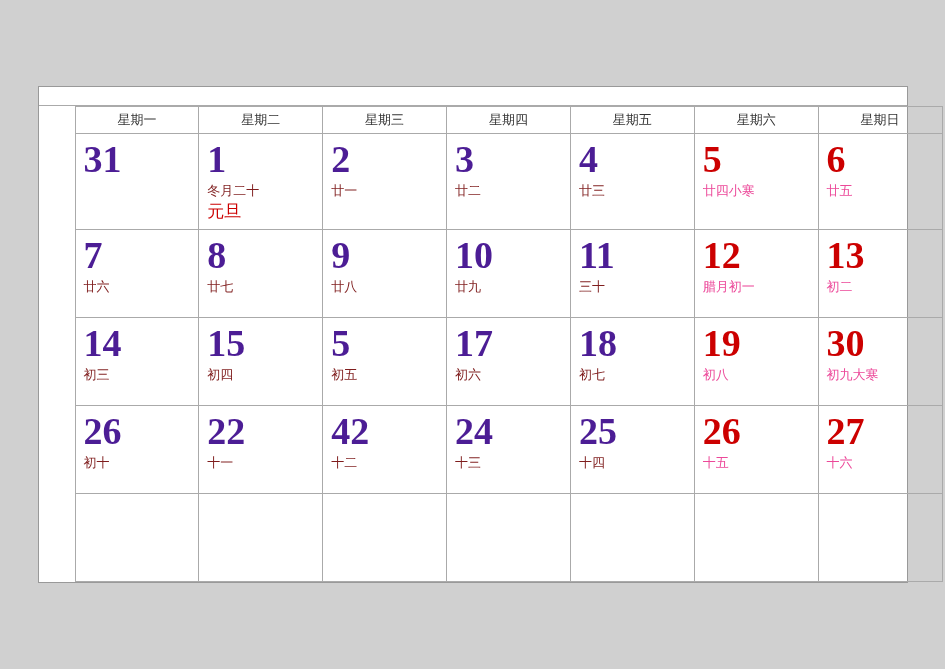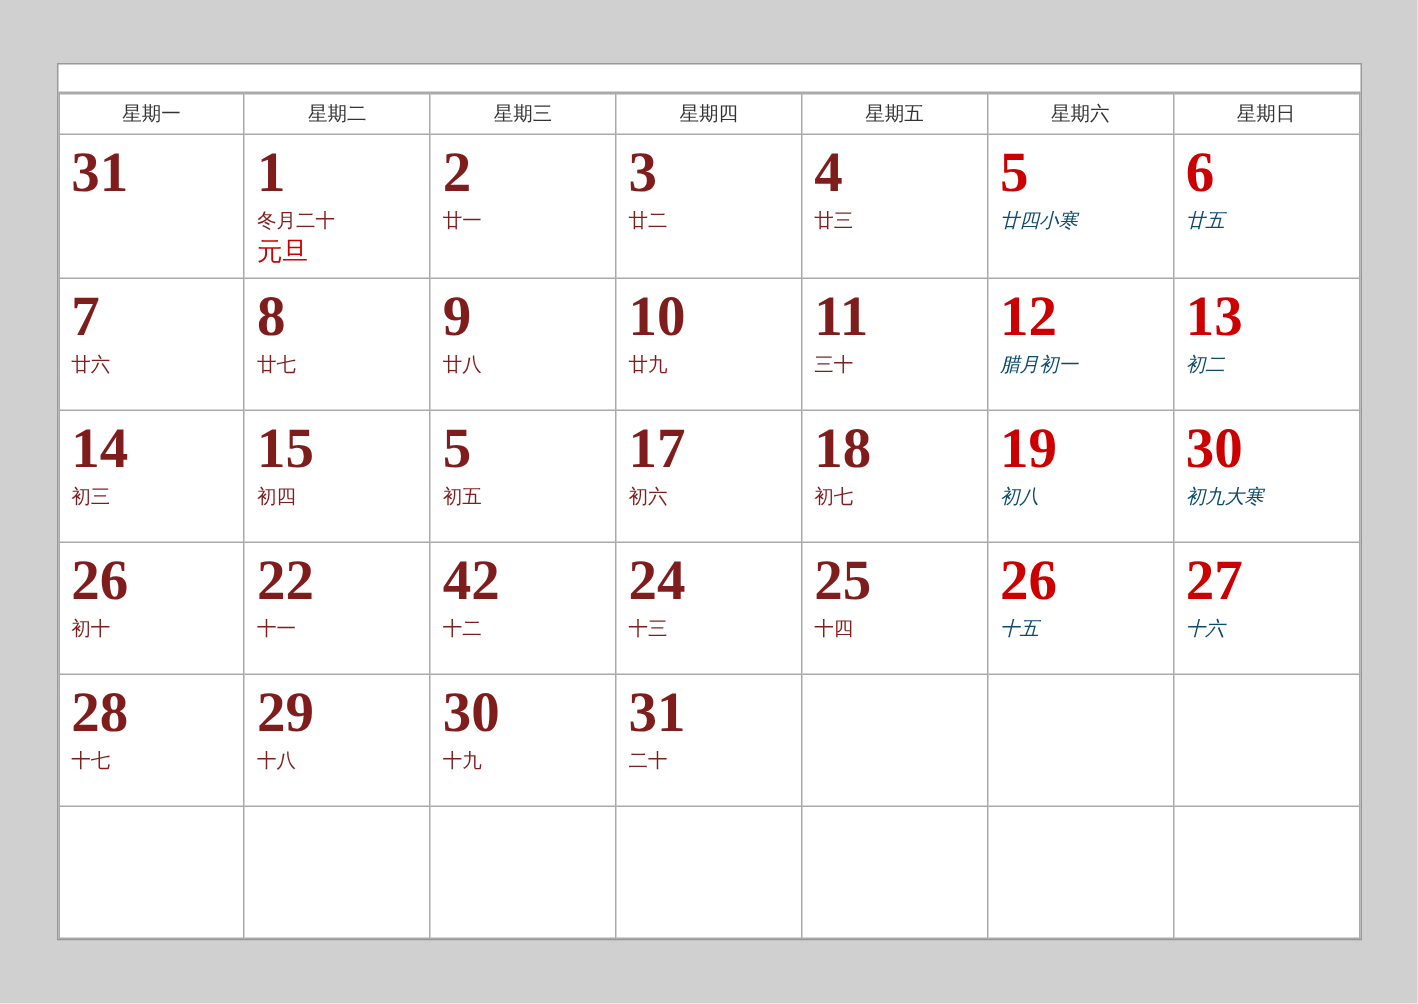--- a/index.html
+++ b/index.html
@@ -25,20 +25,21 @@
       font-size: 22px;
       padding: 10px 0 8px;
       font-weight: normal;
       letter-spacing: 2px;
       border-bottom: 1px solid #aaa;
     }
     .calendar-table {
       width: 100%;
       border-collapse: collapse;
       table-layout: fixed;
+      margin-left: 36px;
     }
     .calendar-table th {
       border: 1px solid #aaa;
       text-align: center;
       font-size: 13px;
       font-weight: normal;
       padding: 4px 0;
       color: #333;
     }
     .calendar-table td {
@@ -48,36 +49,35 @@
       padding: 6px 8px;
       position: relative;
     }
     .day-number {
       font-size: 38px;
       font-weight: bold;
       line-height: 1;
       display: block;
     }
     .day-number.black {
-      color: #7f1d1d;
+      color: #4c1d95;
     }
     .day-number.red {
       color: #cc0000;
     }
     .lunar-info {
       font-size: 13px;
       margin-top: 4px;
       line-height: 1.4;
     }
     .lunar-info.black {
       color: #7f1d1d;
     }
     .lunar-info.red {
-      color: #0c4a6e;
-      font-style: italic;
+      color: #ec4899;
     }
     .holiday-label {
       font-size: 17px;
       color: #cc0000;
     }
   </style>
 </head>
 <body>
 
 <div class="calendar-wrapper">
@@ -209,41 +209,20 @@
           <td>
             <span class="day-number red">26</span>
             <div class="lunar-info red">十五</div>
           </td>
           <td>
             <span class="day-number red">27</span>
             <div class="lunar-info red">十六</div>
           </td>
         </tr>
         <tr>
-          <td>
-            <span class="day-number black">28</span>
-            <div class="lunar-info black">十七</div>
-          </td>
-          <td>
-            <span class="day-number black">29</span>
-            <div class="lunar-info black">十八</div>
-          </td>
-          <td>
-            <span class="day-number black">30</span>
-            <div class="lunar-info black">十九</div>
-          </td>
-          <td>
-            <span class="day-number black">31</span>
-            <div class="lunar-info black">二十</div>
-          </td>
-          <td></td>
-          <td></td>
-          <td></td>
-        </tr>
-        <tr>
           <td></td>
           <td></td>
           <td></td>
           <td></td>
           <td></td>
           <td></td>
           <td></td>
         </tr>
       </tbody>
   </table>

